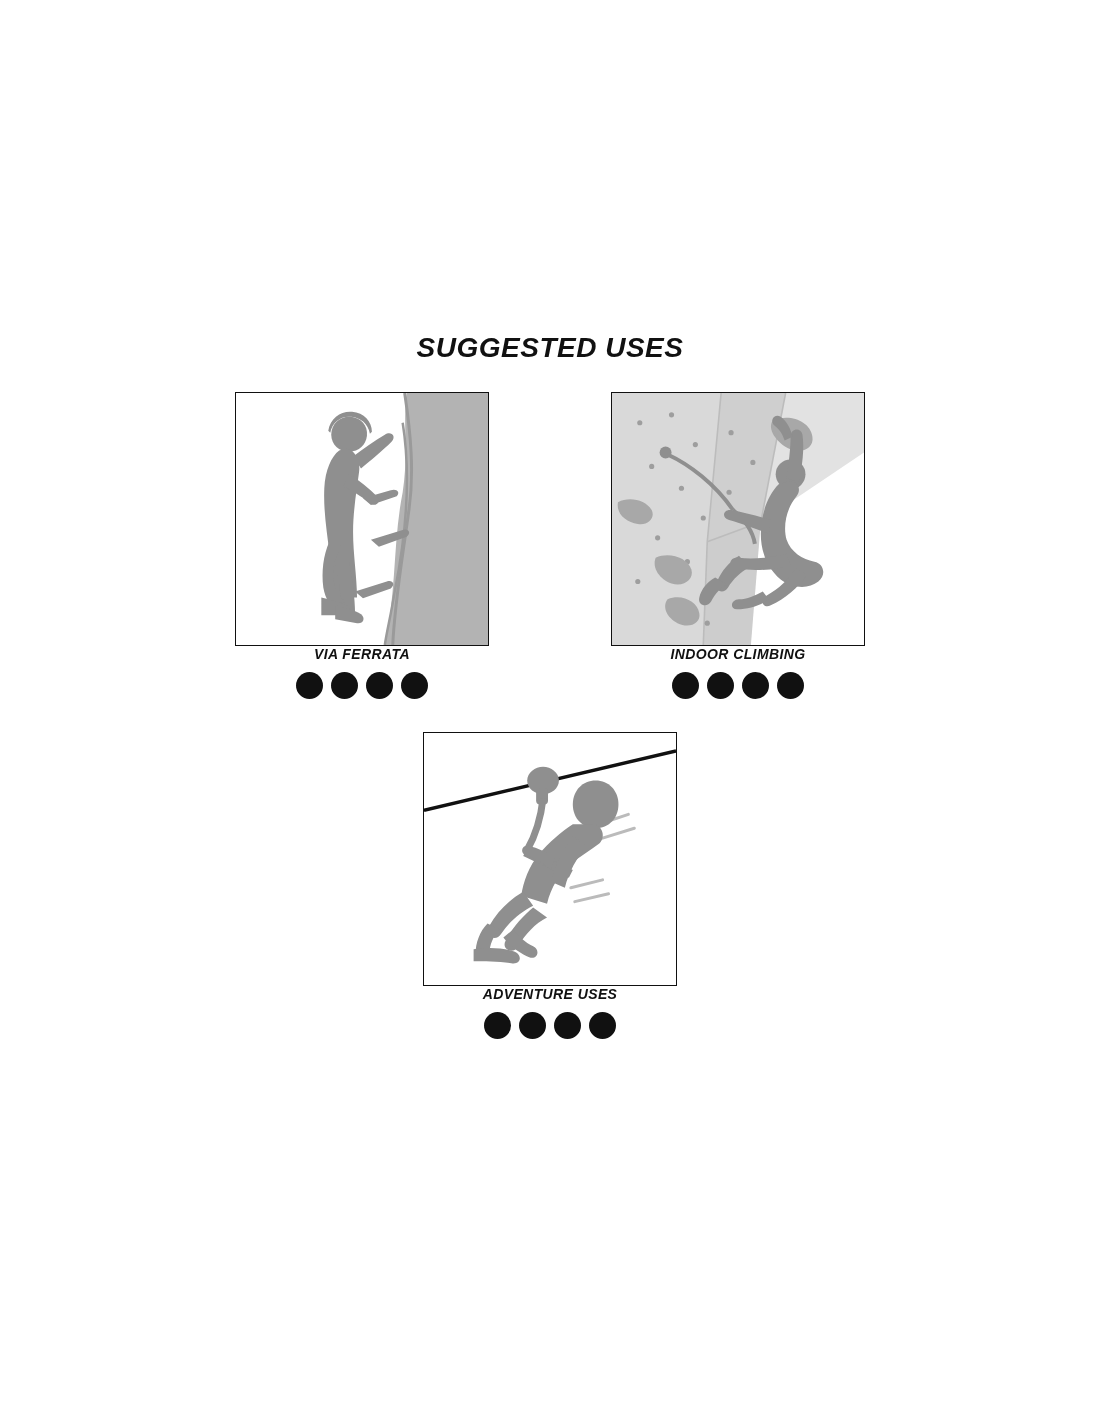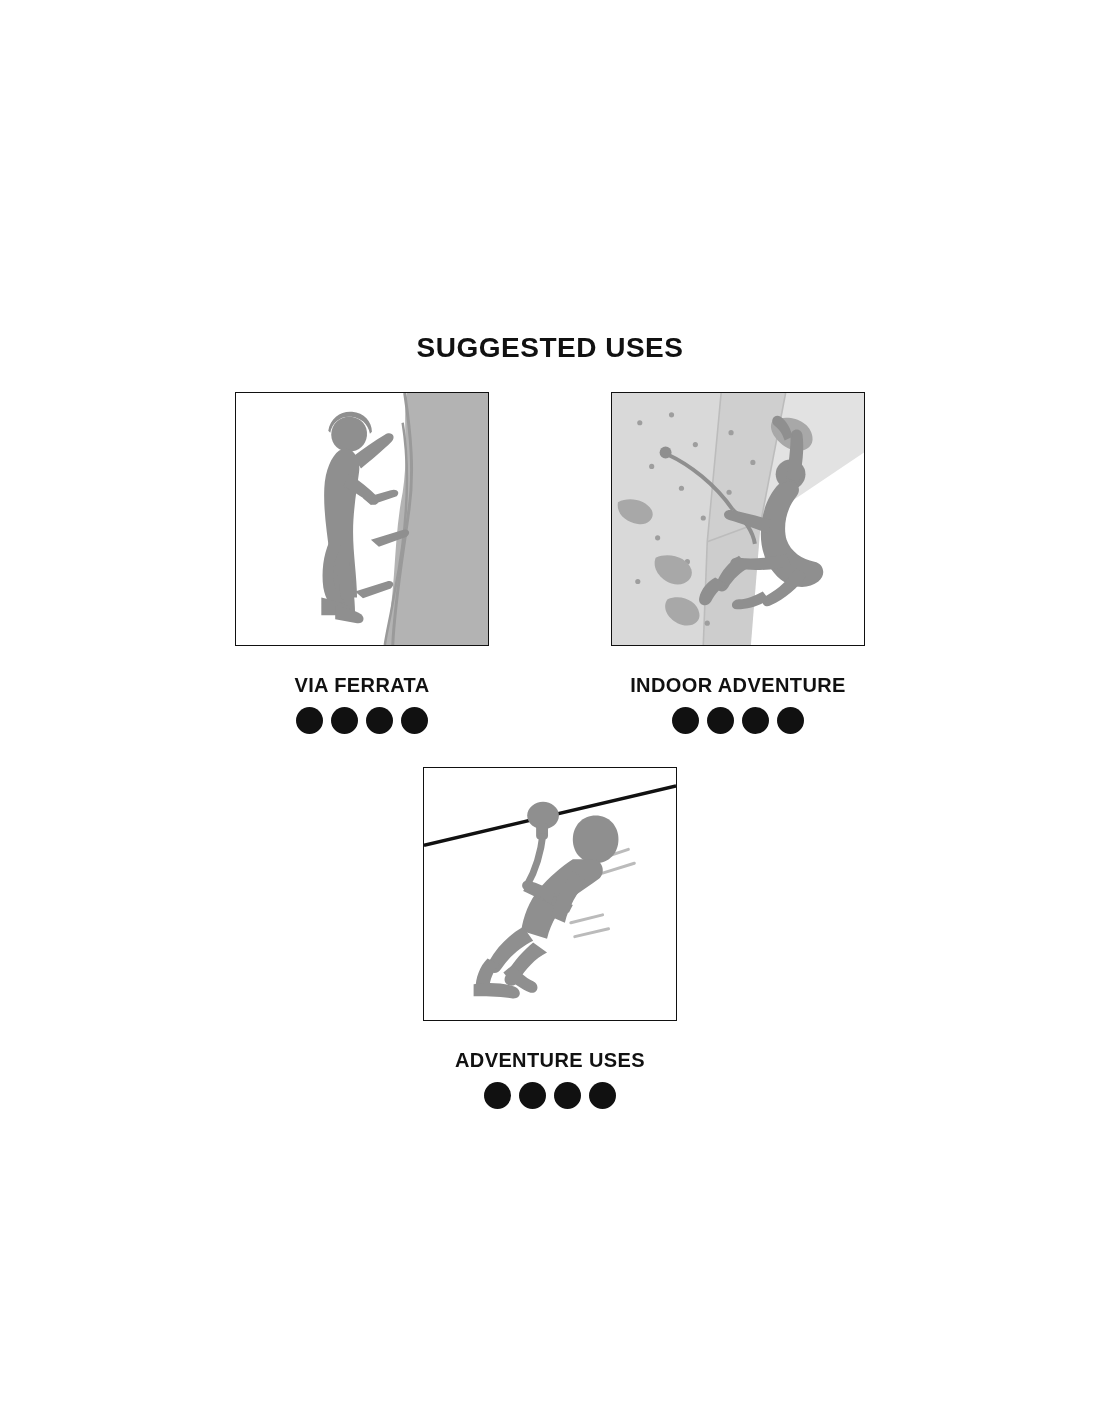--- a/index.html
+++ b/index.html
@@ -13,20 +13,21 @@
     font-family: "Liberation Sans", sans-serif;
     color: #111111;
     position: relative;
     overflow: hidden;
   }
   .page {
     position: absolute;
     left: 0; top: 0;
     width: 900px;
     height: 1422px;
+    font-style: italic;
   }
   .title {
     position: absolute;
     left: 0;
     top: 332px;
     width: 1100px;
     text-align: center;
     font-size: 28px;
     font-weight: 800;
     letter-spacing: 0.5px;
@@ -60,22 +61,22 @@
     background: #ffffff;
     overflow: hidden;
     position: relative;
   }
   .thumb svg {
     display: block;
     width: 100%;
     height: 100%;
   }
   .caption {
-    margin-top: 28px;
-    font-size: 20px;
+    margin-top: 0;
+    font-size: 14px;
     font-weight: 800;
     letter-spacing: 0.4px;
     text-align: center;
     color: #111111;
   }
   .dots {
     margin-top: 10px;
     display: flex;
     gap: 8px;
     justify-content: center;
@@ -202,21 +203,21 @@
               <path d="M176 162 C160 166 142 168 128 166 C118 165 116 175 126 177 C144 180 166 178 180 174 Z"></path>
 
               <path d="M128 164 C118 170 110 180 106 190 C102 199 112 204 117 196 C122 188 130 180 138 176 Z"></path>
               <path d="M104 186 C96 190 90 198 88 206 C86 214 96 217 100 210 C104 202 110 196 116 193 Z"></path>
 
               <path d="M186 176 C178 188 168 198 156 204 C148 208 152 218 160 214 C174 208 188 196 196 184 Z"></path>
               <path d="M152 200 C144 204 136 208 128 208 C120 208 118 218 126 218 C138 218 150 214 158 208 Z"></path>
             </g>
           </svg>
         </div>
-        <div class="caption">INDOOR ADVENTURE</div>
+        <div class="caption">INDOOR CLIMBING</div>
         <div class="dots">
           <span class="dot"></span>
           <span class="dot"></span>
           <span class="dot"></span>
           <span class="dot"></span>
         </div>
       </div>
 
     </div>
 

